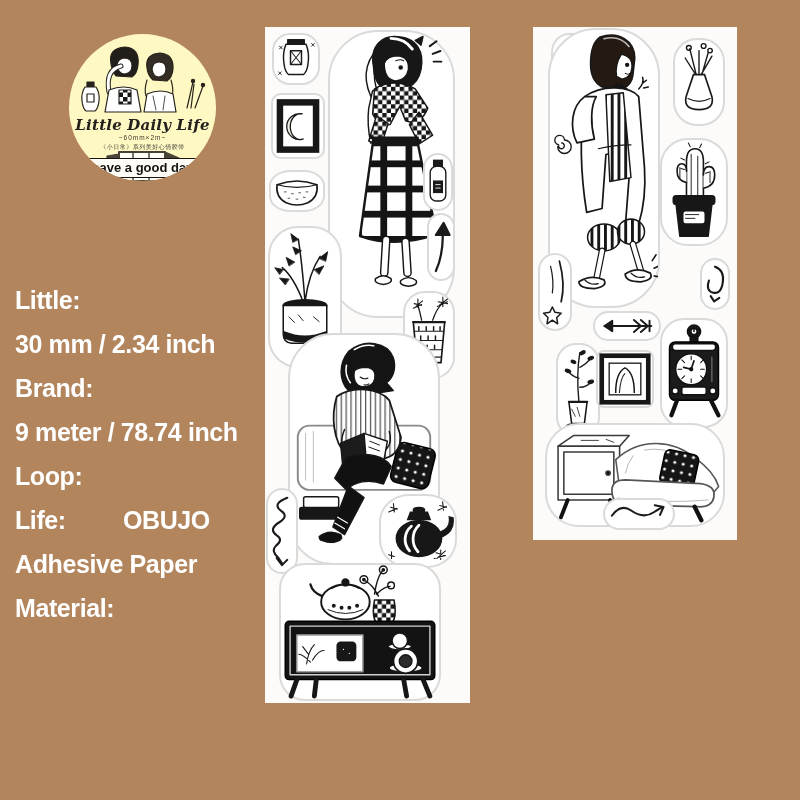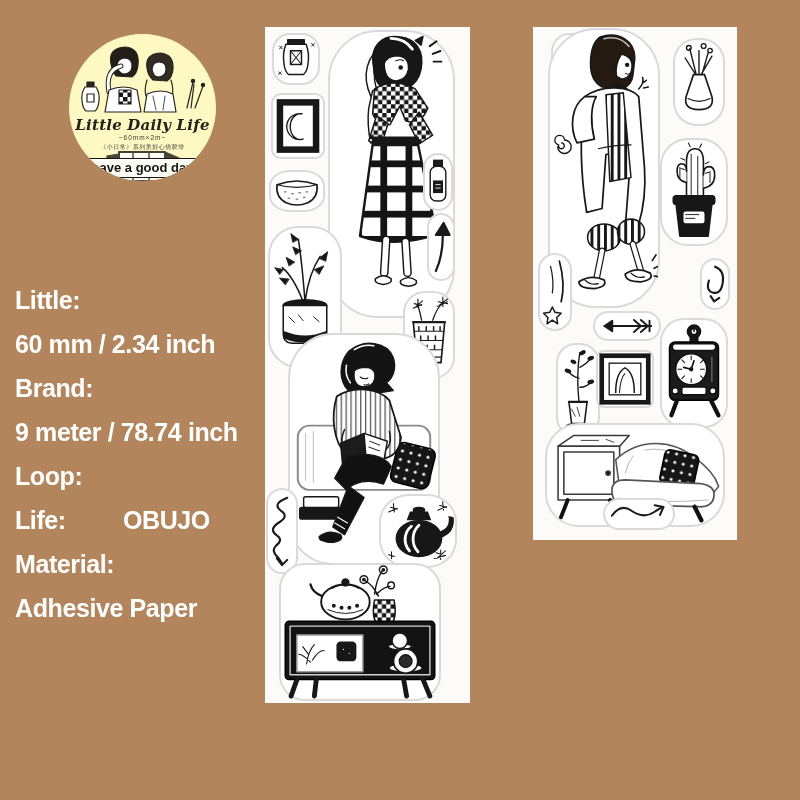--- a/index.html
+++ b/index.html
@@ -122,29 +122,29 @@
       </g>
     </svg>
     <div class="logo-title">Little Daily Life</div>
     <div class="logo-subtitle">~60mm×2m~</div>
     <div class="logo-series">《小日常》系列美好心情胶带</div>
     <div class="logo-banner">have a good day</div>
   </div>
 
   <div class="specs">
     <div>Little:</div>
-    <div>60 mm / 2.34 inch</div>
+    <div>30 mm / 2.34 inch</div>
     <div>Brand:</div>
     <div>9 meter / 78.74 inch</div>
     <div>Loop:</div>
     <div>
       <span class="brand-label">Life:</span><span>OBUJO</span>
     </div>
+    <div>Adhesive Paper</div>
     <div>Material:</div>
-    <div>Adhesive Paper</div>
   </div>
 
   <div class="strip" id="strip1">
 
     <div class="st" style="left:7px;top:6px;width:48px;height:52px;border-radius:18px">
       <svg viewBox="0 0 48 52" aria-label="jar-icon">
         <g stroke="#1a1a1a" fill="none" stroke-width="1.6" stroke-linecap="round" stroke-linejoin="round">
           <rect x="15" y="5" width="18" height="5" fill="#1a1a1a"></rect>
           <path d="M13 10 h22 q4 10 2 22 q-1 8 -5 11 h-16 q-4 -3 -5 -11 q-2 -12 2 -22 z" fill="#fff"></path>
           <rect x="18" y="17" width="12" height="15"></rect>

